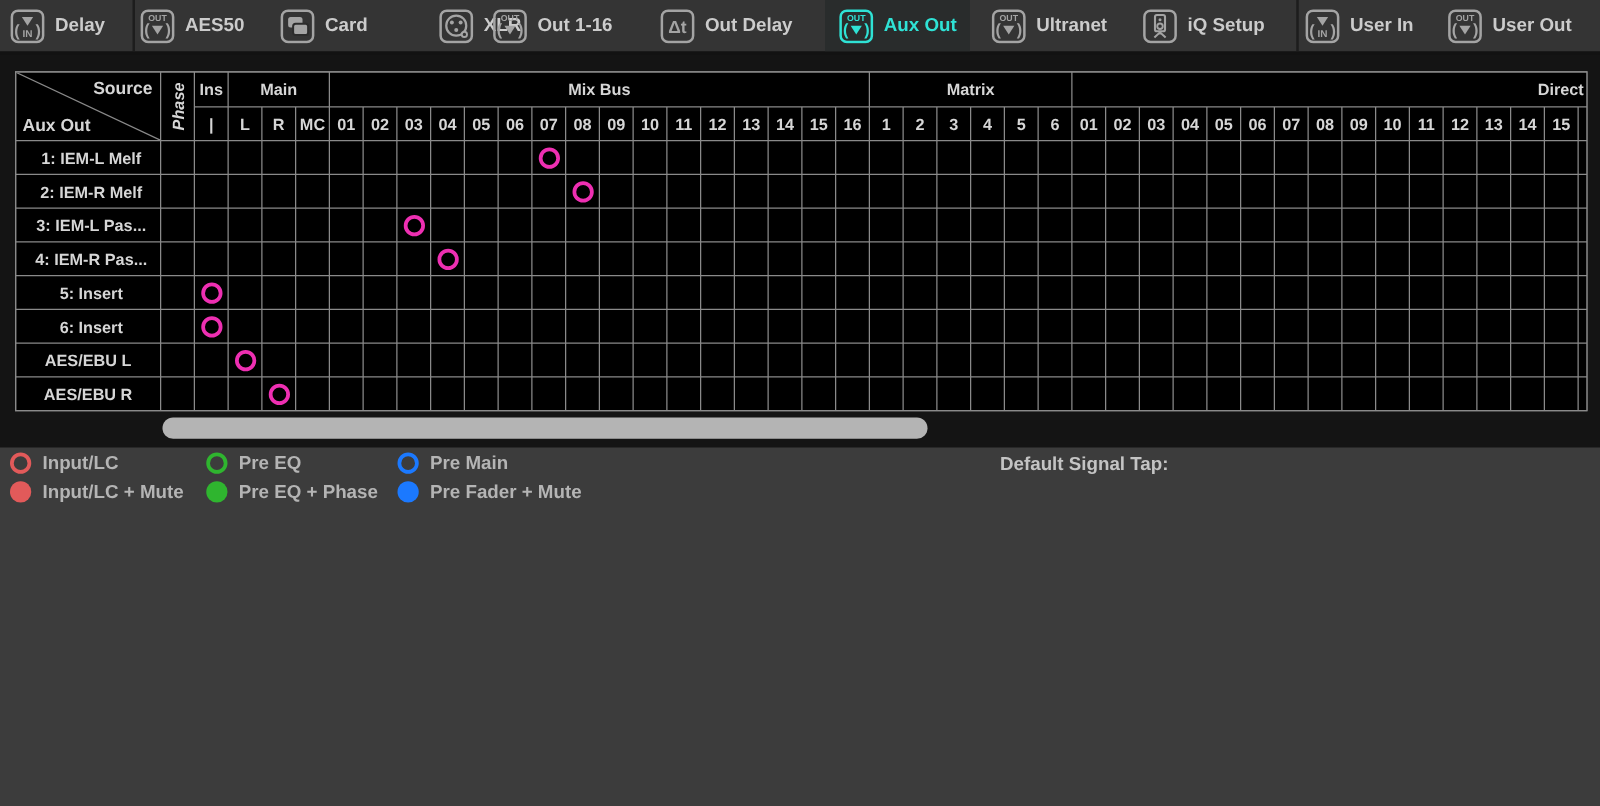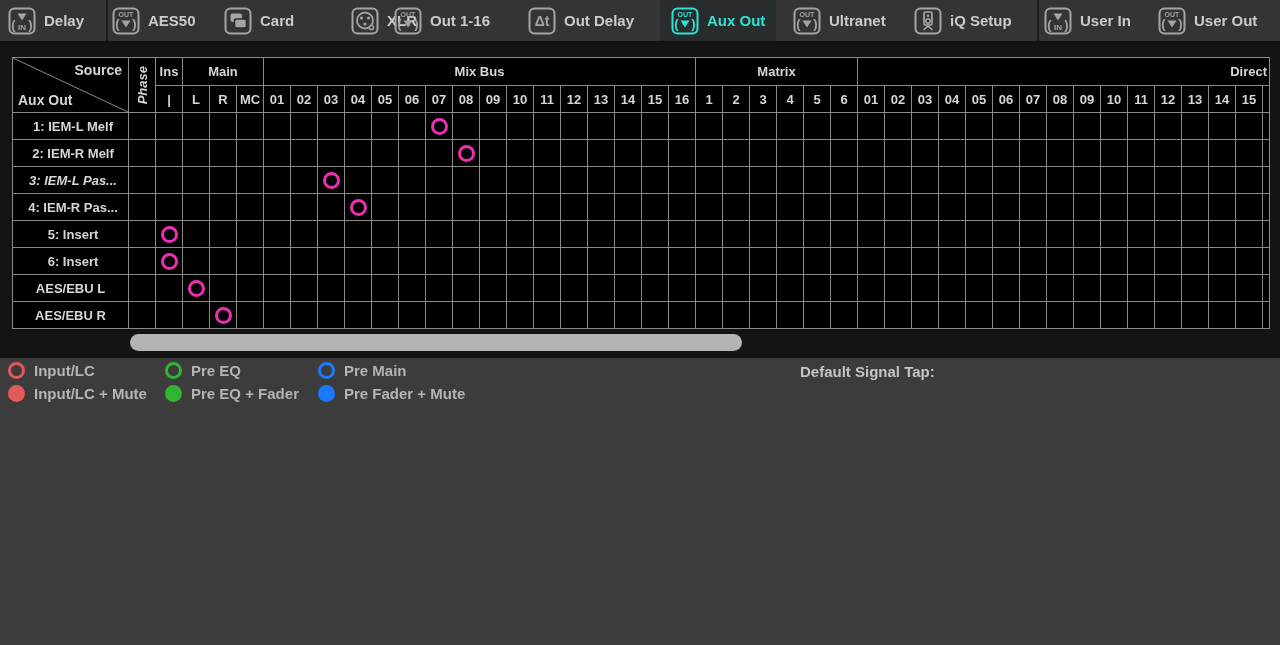--- a/index.html
+++ b/index.html
@@ -338,21 +338,21 @@
       <div class="cell" style="grid-area: 4 / 35;"></div>
       <div class="cell" style="grid-area: 4 / 36;"></div>
       <div class="cell" style="grid-area: 4 / 37;"></div>
       <div class="cell" style="grid-area: 4 / 38;"></div>
       <div class="cell" style="grid-area: 4 / 39;"></div>
       <div class="cell" style="grid-area: 4 / 40;"></div>
       <div class="cell" style="grid-area: 4 / 41;"></div>
       <div class="cell" style="grid-area: 4 / 42;"></div>
       <div class="cell" style="grid-area: 4 / 43;"></div>
       <div class="cell" style="grid-area: 4 / 44;"></div>
-      <div class="rowlabel" style="grid-area: 5 / 1; font-style: italic;">3: IEM-L Pas...</div>
+      <div class="rowlabel" style="grid-area: 5 / 1;">3: IEM-L Pas...</div>
       <div class="cell" style="grid-area: 5 / 2;"></div>
       <div class="cell" style="grid-area: 5 / 3;"></div>
       <div class="cell" style="grid-area: 5 / 4;"></div>
       <div class="cell" style="grid-area: 5 / 5;"></div>
       <div class="cell" style="grid-area: 5 / 6;"></div>
       <div class="cell" style="grid-area: 5 / 7;"></div>
       <div class="cell" style="grid-area: 5 / 8;"></div>
       <div class="cell" style="grid-area: 5 / 9;">
         <span class="tap" style="border-color: rgb(238, 47, 178);"></span>
       </div>
@@ -636,21 +636,21 @@
         <span class="lg-label">Input/LC + Mute</span>
       </div>
     </div>
     <div class="lg-col" style="width: 153px;">
       <div class="lg-entry">
         <span class="lg-circle" style="border: 3px solid rgb(47, 181, 47);"></span>
         <span class="lg-label">Pre EQ</span>
       </div>
       <div class="lg-entry">
         <span class="lg-circle" style="background: rgb(47, 181, 47);"></span>
-        <span class="lg-label">Pre EQ + Fader</span>
+        <span class="lg-label">Pre EQ + Phase</span>
       </div>
     </div>
     <div class="lg-col" style="width: 156px;">
       <div class="lg-entry">
         <span class="lg-circle" style="border: 3px solid rgb(27, 121, 255);"></span>
         <span class="lg-label">Pre Main</span>
       </div>
       <div class="lg-entry">
         <span class="lg-circle" style="background: rgb(27, 121, 255);"></span>
         <span class="lg-label">Pre Fader + Mute</span>

